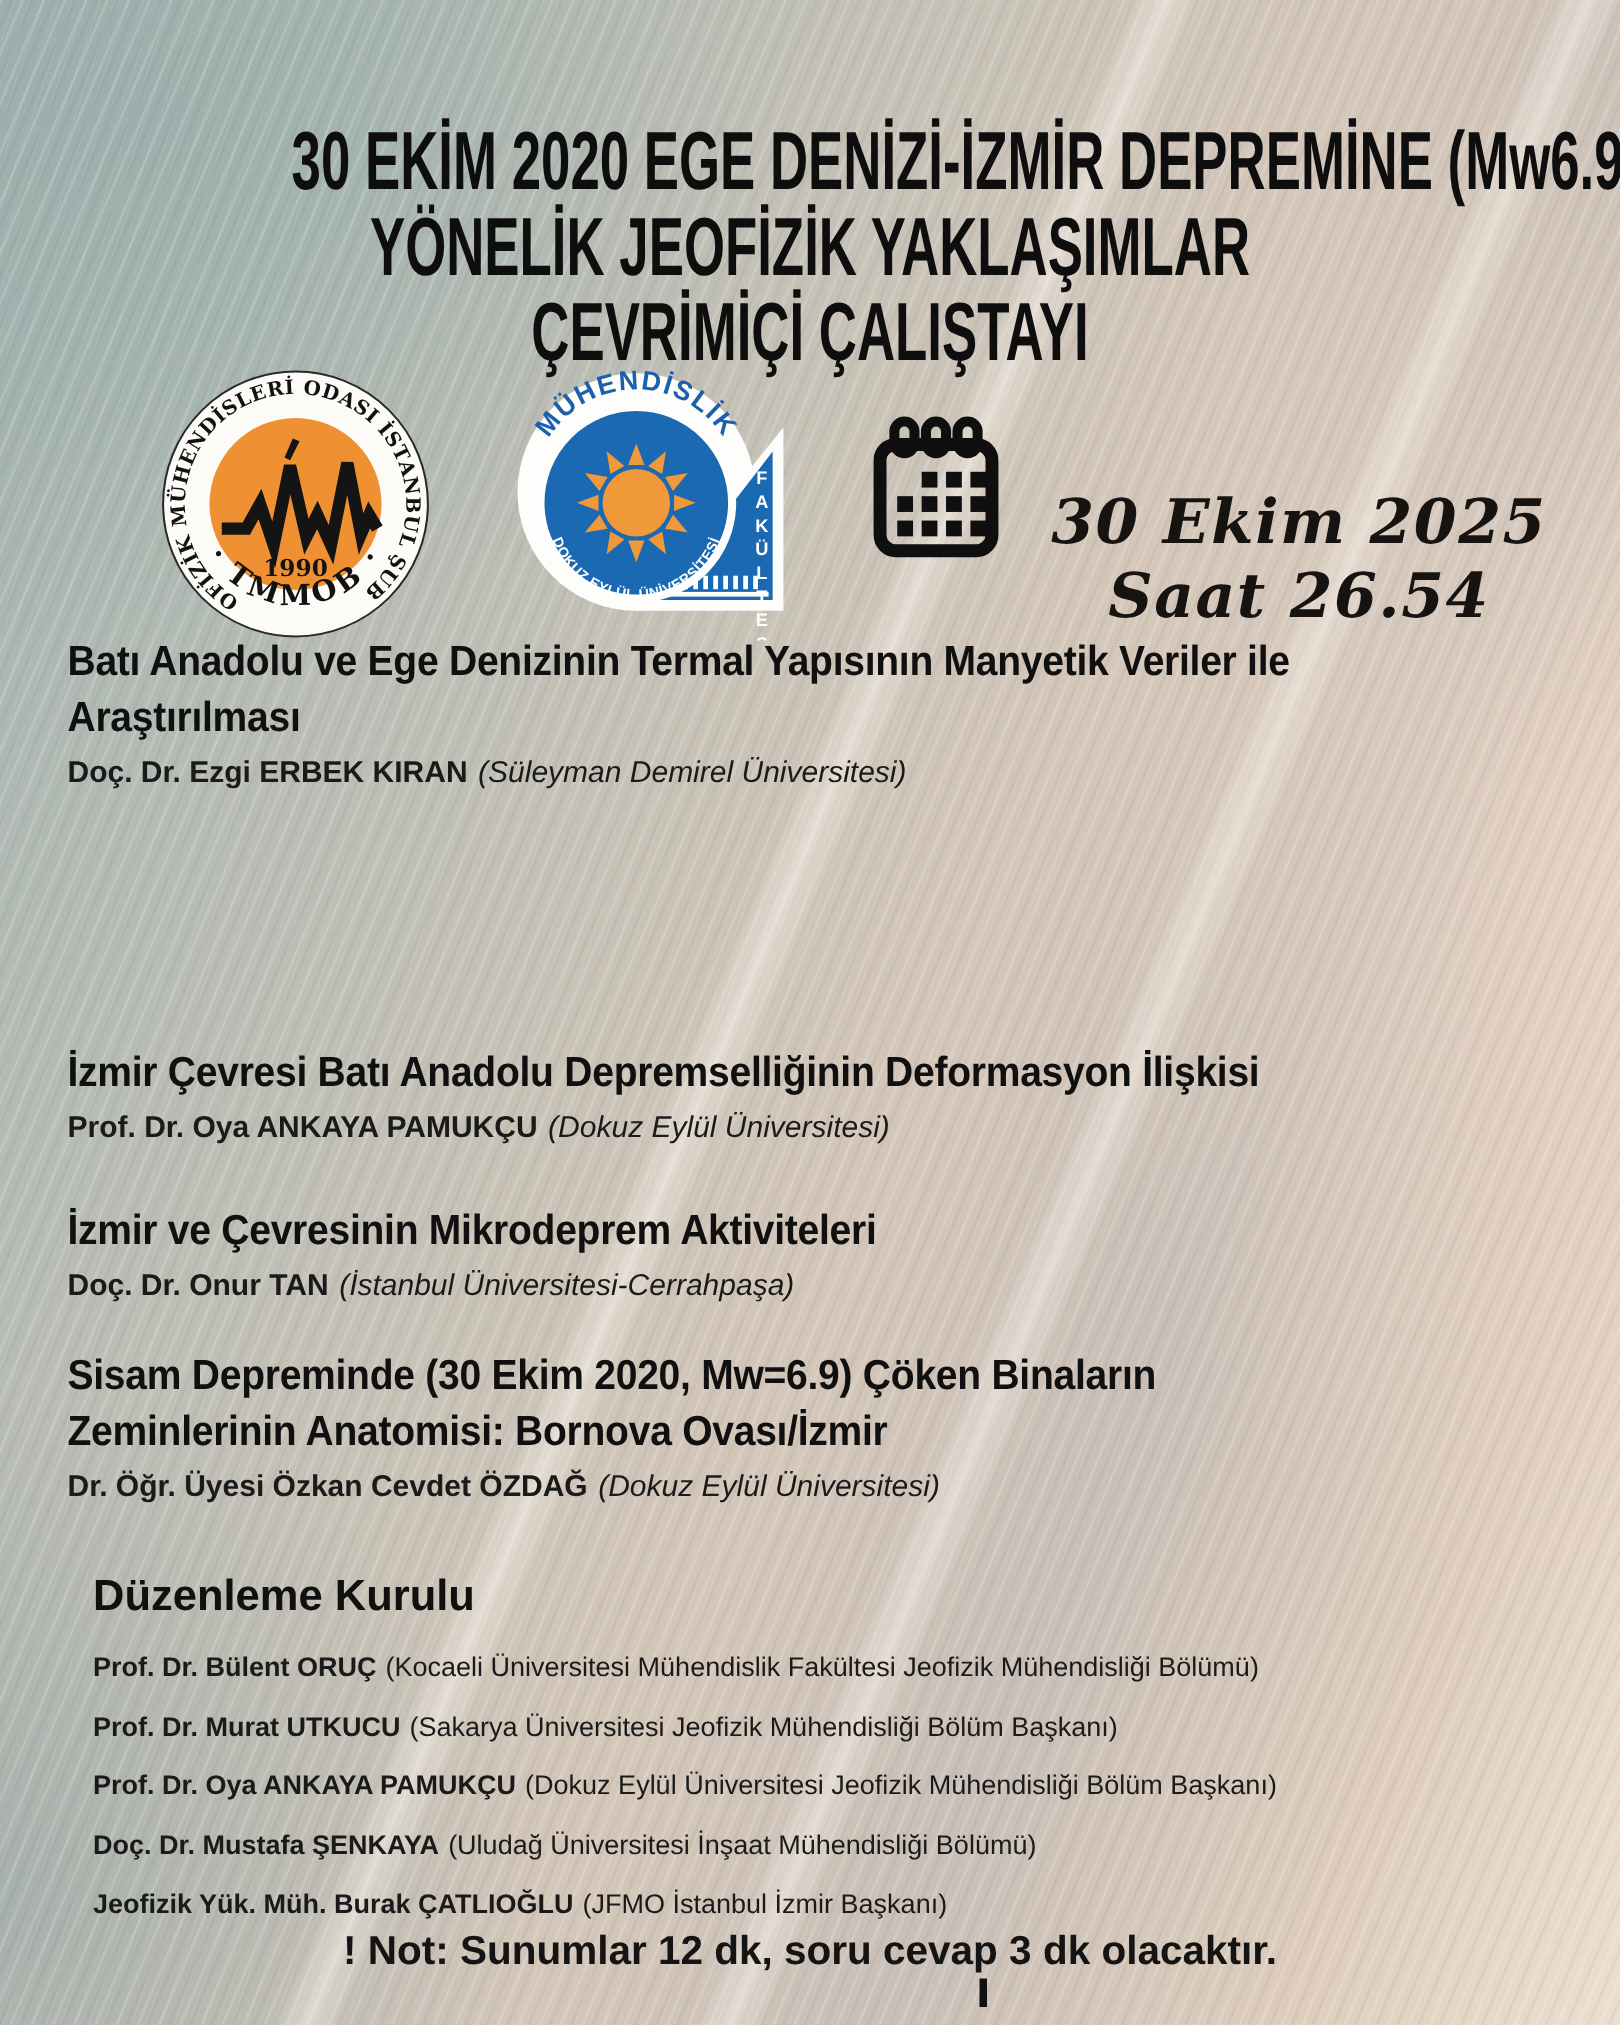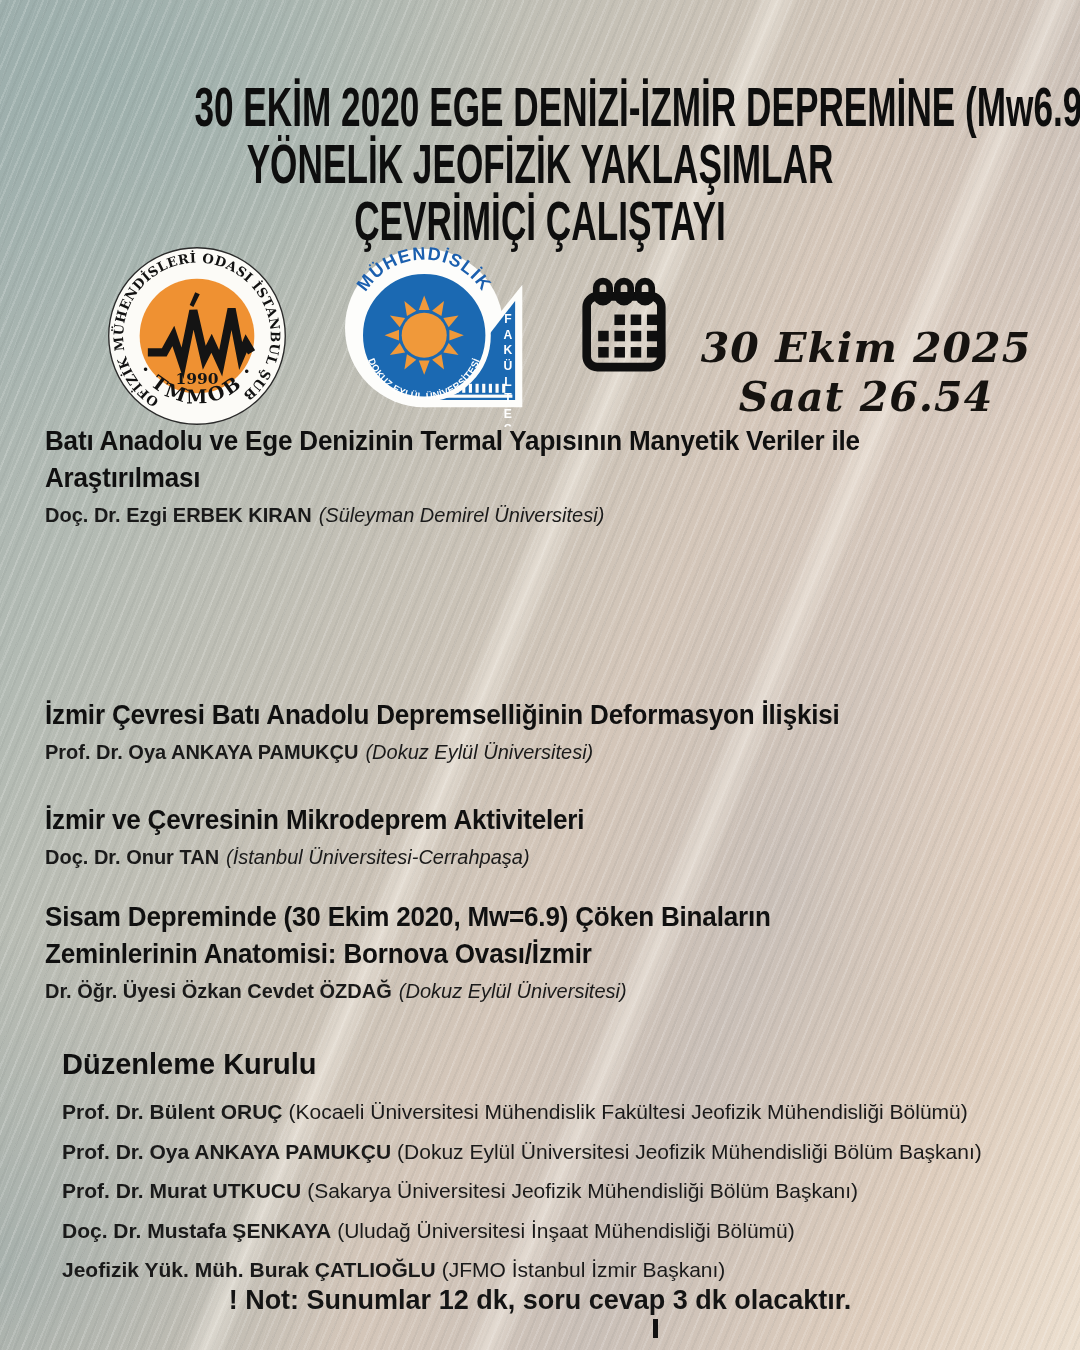--- a/index.html
+++ b/index.html
@@ -48,21 +48,21 @@
     font-weight:800;font-size:28px;line-height:37px;white-space:pre-line;color:#101010;
     transform:scaleX(.93);transform-origin:0 50%;letter-spacing:-.2px;
   }
   .talk-speaker{font-size:20px;line-height:30px;margin-top:4px;color:#1a1a1a;}
   .talk-speaker .name{font-weight:700;}
   .talk-speaker .affil{font-style:italic;font-weight:400;margin-left:7px;}
 
   .committee{position:absolute;left:62px;top:1046px;right:20px;}
   .committee-heading{font-weight:800;font-size:29px;line-height:36px;color:#101010;}
   .committee ul{list-style:none;margin:10px 0 0 0;padding:0;}
-  .committee li{font-size:21px;line-height:39.5px;white-space:nowrap;color:#1a1a1a;}
+  .committee li{font-size:18px;line-height:39.5px;white-space:nowrap;color:#1a1a1a;}
   .committee .name{font-weight:700;}
   .committee .detail{font-weight:400;margin-left:6px;}
 
   .footer-note{
     position:absolute;left:0;top:1285px;width:100%;text-align:center;
     font-weight:700;font-size:27px;color:#141414;
   }
   .cursor-mark{position:absolute;left:653px;top:1319px;width:5px;height:19px;background:#111;}
 
   .vtext{writing-mode:vertical-rl;text-orientation:upright;}
@@ -195,22 +195,22 @@
   <div class="talk t5">
     <div class="talk-title">Sisam Depreminde (30 Ekim 2020, Mw=6.9) Çöken Binaların
 Zeminlerinin Anatomisi: Bornova Ovası/İzmir</div>
     <div class="talk-speaker"><span class="name">Dr. Öğr. Üyesi Özkan Cevdet ÖZDAĞ</span><span class="affil">(Dokuz Eylül Üniversitesi)</span></div>
   </div>
 
   <div class="committee">
     <div class="committee-heading">Düzenleme Kurulu</div>
     <ul>
       <li><span class="name">Prof. Dr. Bülent ORUÇ</span><span class="detail">(Kocaeli Üniversitesi Mühendislik Fakültesi Jeofizik Mühendisliği Bölümü)</span></li>
+      <li><span class="name">Prof. Dr. Murat UTKUCU</span><span class="detail">(Sakarya Üniversitesi Jeofizik Mühendisliği Bölüm Başkanı)</span></li>
       <li><span class="name">Prof. Dr. Oya ANKAYA PAMUKÇU</span><span class="detail">(Dokuz Eylül Üniversitesi Jeofizik Mühendisliği Bölüm Başkanı)</span></li>
-      <li><span class="name">Prof. Dr. Murat UTKUCU</span><span class="detail">(Sakarya Üniversitesi Jeofizik Mühendisliği Bölüm Başkanı)</span></li>
       <li><span class="name">Doç. Dr. Mustafa ŞENKAYA</span><span class="detail">(Uludağ Üniversitesi İnşaat Mühendisliği Bölümü)</span></li>
       <li><span class="name">Jeofizik Yük. Müh. Burak ÇATLIOĞLU</span><span class="detail">(JFMO İstanbul İzmir Başkanı)</span></li>
     </ul>
   </div>
 
   <div class="footer-note">! Not: Sunumlar 12 dk, soru cevap 3 dk olacaktır.</div>
 
   <div class="cursor-mark"></div>
 
 </div>

